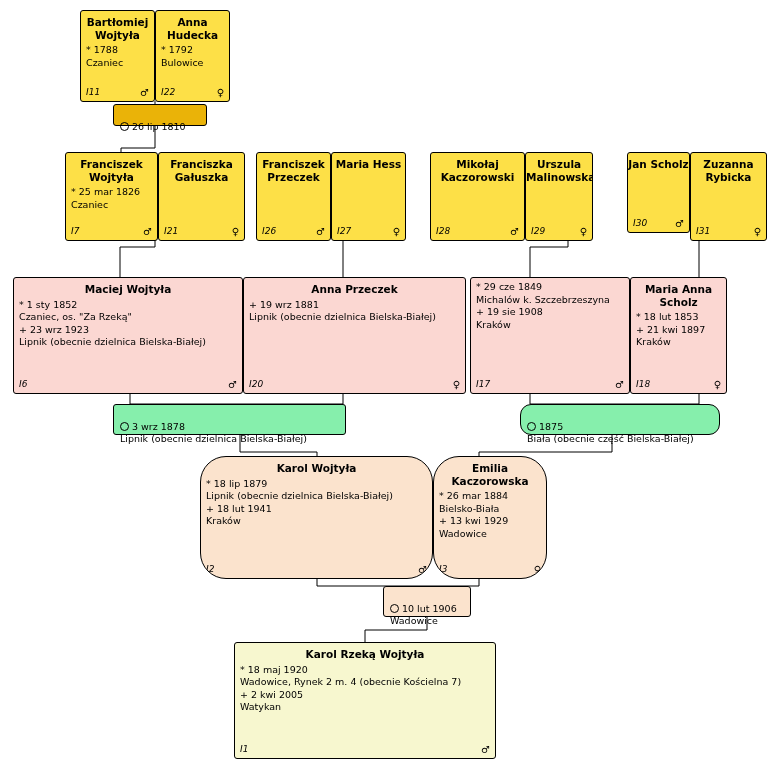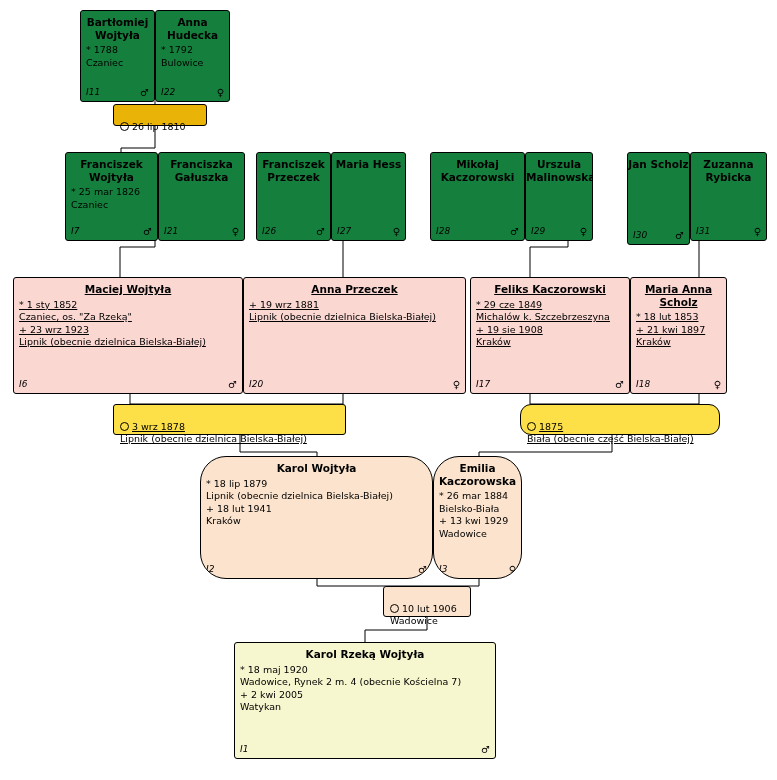--- a/index.html
+++ b/index.html
@@ -13,22 +13,22 @@
   #canvas{position:absolute;left:0;top:0;width:777px;height:780px;}
   .node{
     position:absolute;
     box-sizing:border-box;
     border:1px solid #000;
     border-radius:3px;
     font-size:10px;
     color:#000;
     overflow:hidden;
   }
-  .pink{background:#15803d;}
-  .rose{background:#fbd7d2;text-decoration:underline;}
+  .pink{background:#fde047;}
+  .rose{background:#fbd7d2;}
   .peach{background:#fbe3cd;border-radius:26px;}
   .cream{background:#f7f7cf;}
   .node .name{
     text-align:center;
     font-weight:bold;
     font-size:10.5px;
     line-height:12.5px;
     padding-top:5px;
   }
   .node .details{
@@ -53,21 +53,21 @@
     position:absolute;
     box-sizing:border-box;
     border:1px solid #000;
     border-radius:3px;
     background:#eab308;
     font-size:9.5px;
     line-height:12.5px;
     padding:3px 6px 3px 6px;
     white-space:pre-line;
   }
-  .fam.rose{background:#fde047;}
+  .fam.rose{background:#86efac;}
   .fam.peach{background:#fbe3cd;}
   .ringicon{
     display:inline-block;
     width:7px;height:7px;
     border:1.4px solid #000;
     border-radius:50%;
     margin-right:3px;
     vertical-align:middle;
     position:relative;
     top:-1px;
@@ -208,21 +208,21 @@
   <div class="node pink" style="left:525px;top:152px;width:68px;height:89px;">
     <div class="name">Urszula
 Malinowska</div>
     <div class="details"></div>
     <div class="footer">
       <span class="idtxt">I29</span>
       <span class="sex">♀</span>
     </div>
   </div>
 
-  <div class="node pink" style="left:627px;top:152px;width:63px;height:93px;">
+  <div class="node pink" style="left:627px;top:152px;width:63px;height:81px;">
     <div class="name">Jan
 Scholz</div>
     <div class="details"></div>
     <div class="footer">
       <span class="idtxt">I30</span>
       <span class="sex">♂</span>
     </div>
   </div>
 
   <div class="node pink" style="left:690px;top:152px;width:77px;height:89px;">
@@ -253,22 +253,20 @@
 Przeczek</div>
     <div class="details">+ 19 wrz 1881
    Lipnik (obecnie dzielnica Bielska-Białej)</div>
     <div class="footer">
       <span class="idtxt">I20</span>
       <span class="sex">♀</span>
     </div>
   </div>
 
   <div class="node rose" style="left:470px;top:277px;width:160px;height:117px;">
-    <div class="name">Feliks
-Kaczorowski</div>
     <div class="details">* 29 cze 1849
    Michalów k. Szczebrzeszyna
 + 19 sie 1908
    Kraków</div>
     <div class="footer">
       <span class="idtxt">I17</span>
       <span class="sex">♂</span>
     </div>
   </div>
 
@@ -300,21 +298,21 @@
     <div class="details">* 18 lip 1879
    Lipnik (obecnie dzielnica Bielska-Białej)
 + 18 lut 1941
    Kraków</div>
     <div class="footer">
       <span class="idtxt">I2</span>
       <span class="sex">♂</span>
     </div>
   </div>
 
-  <div class="node peach" style="left:433px;top:456px;width:89px;height:123px;">
+  <div class="node peach" style="left:433px;top:456px;width:114px;height:123px;">
     <div class="name">Emilia
 Kaczorowska</div>
     <div class="details">* 26 mar 1884
    Bielsko-Biała
 + 13 kwi 1929
    Wadowice</div>
     <div class="footer">
       <span class="idtxt">I3</span>
       <span class="sex">♀</span>
     </div>

